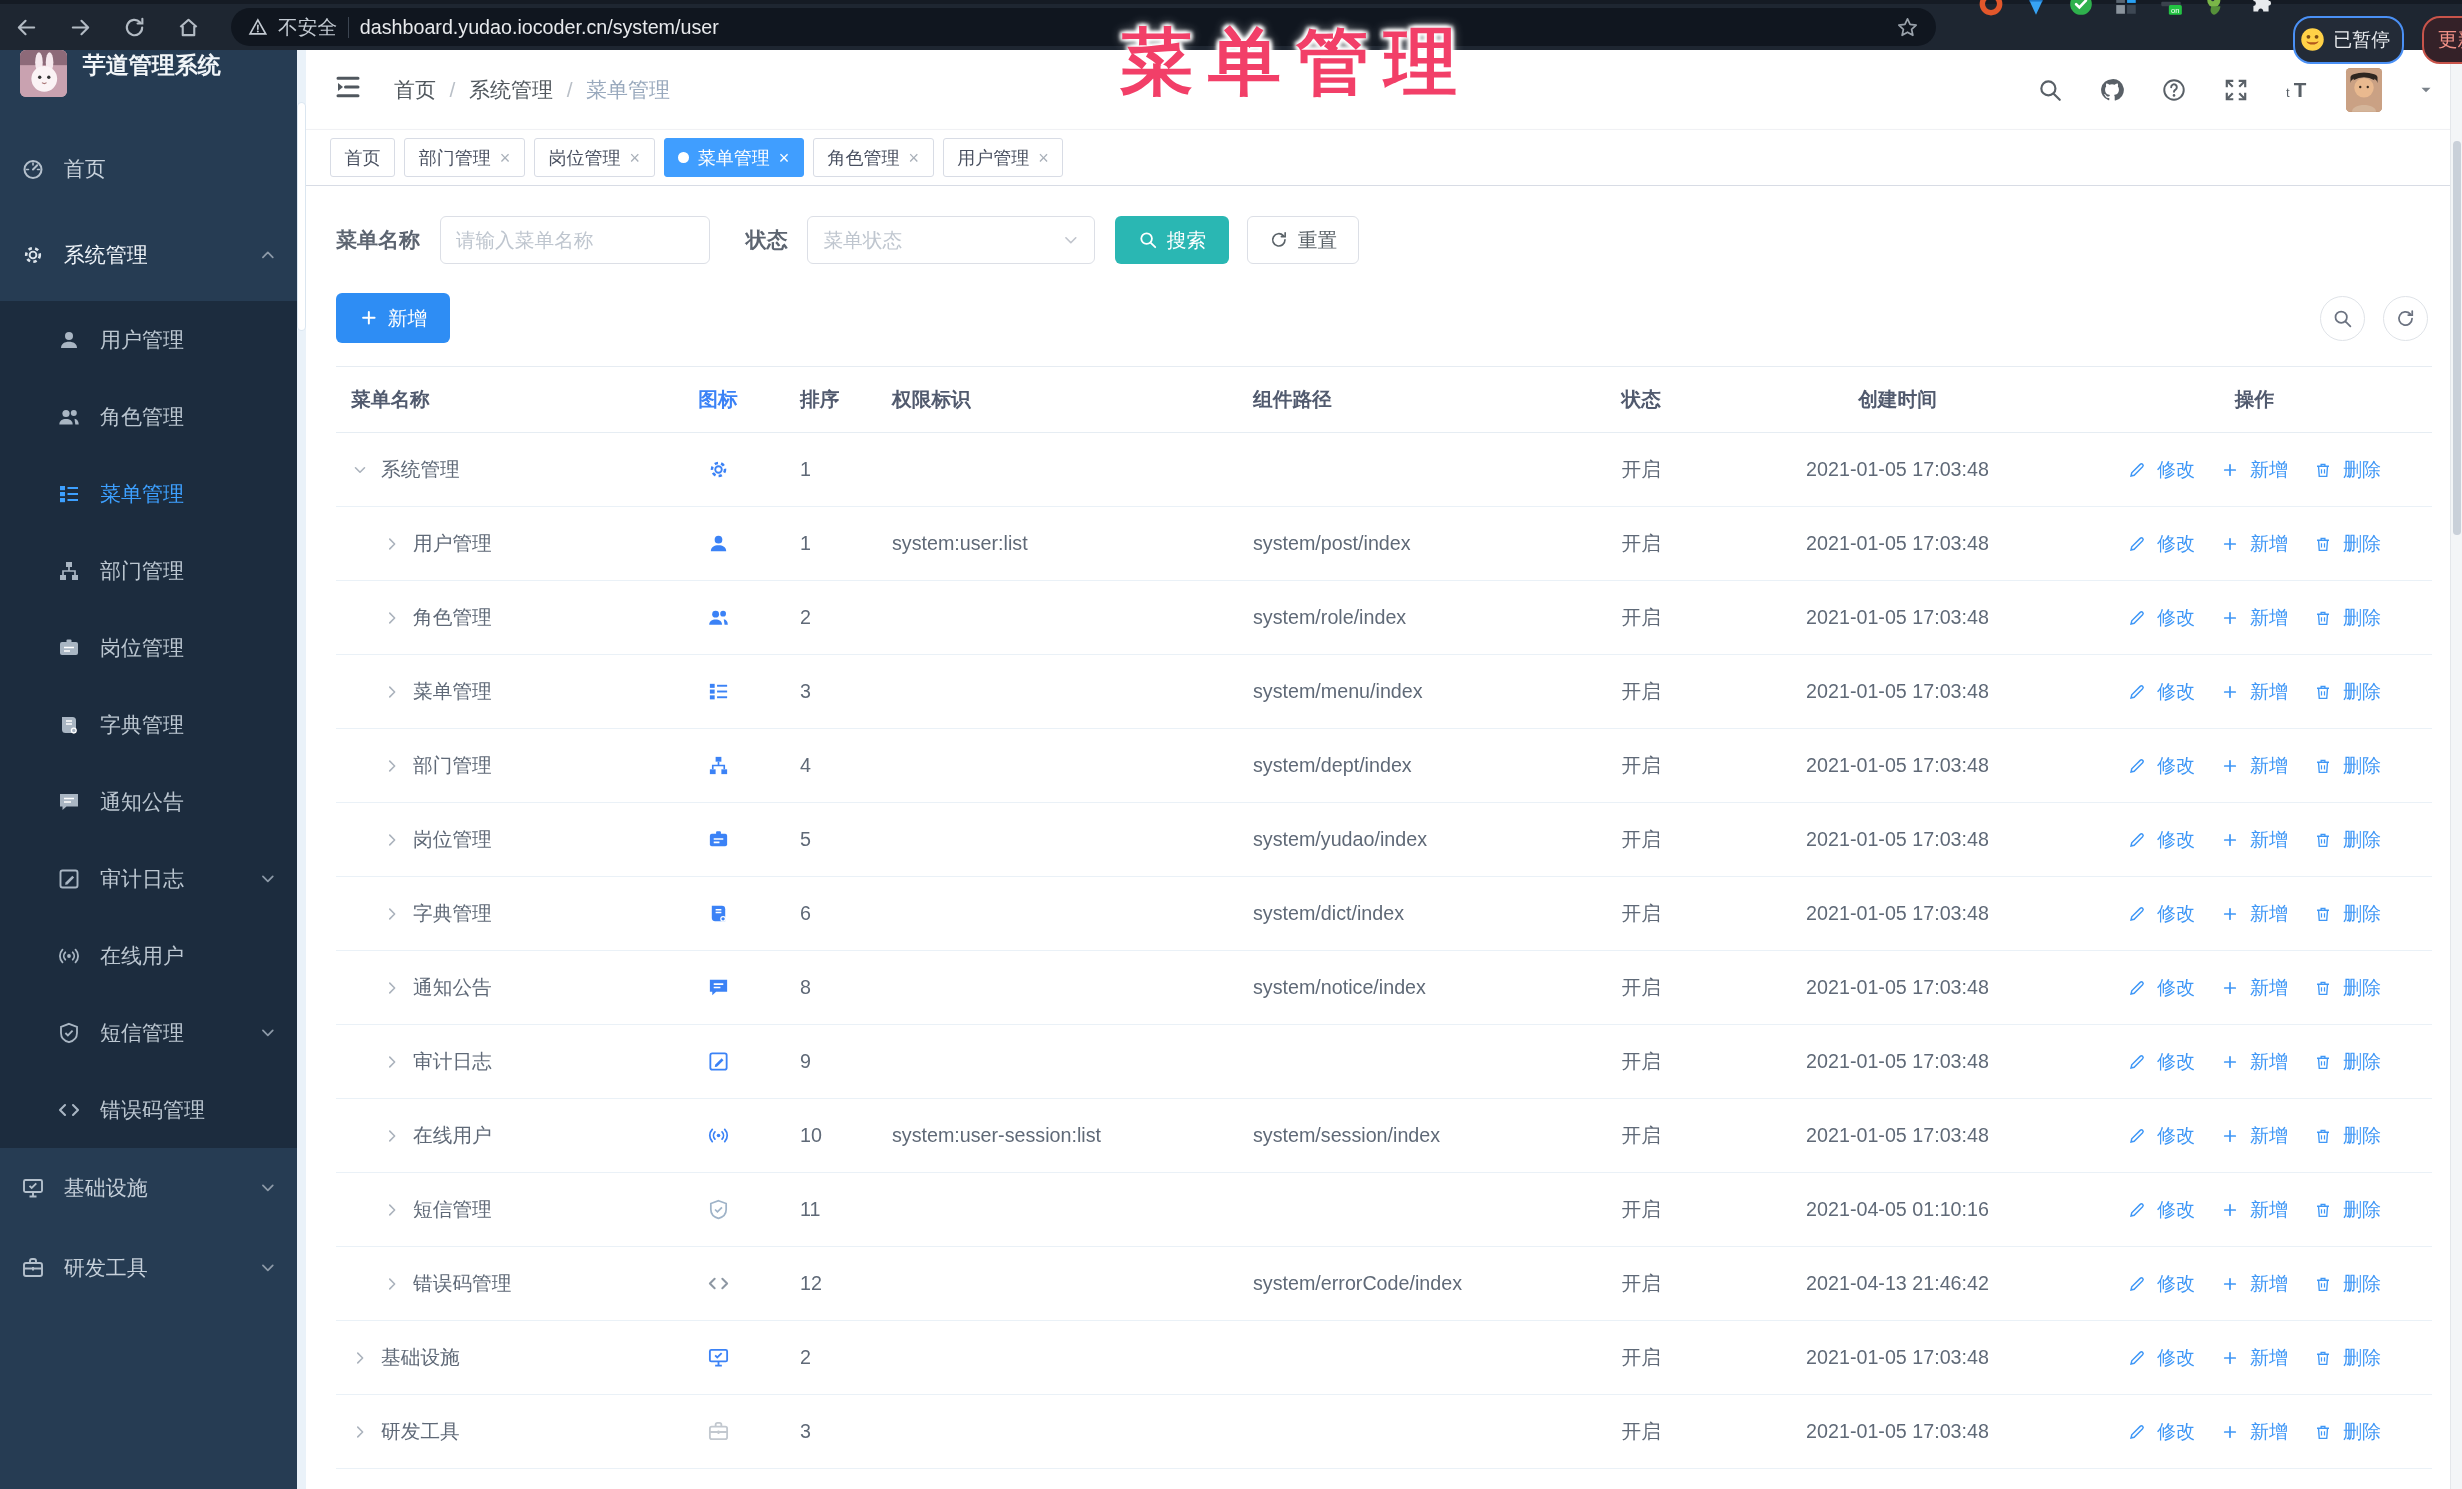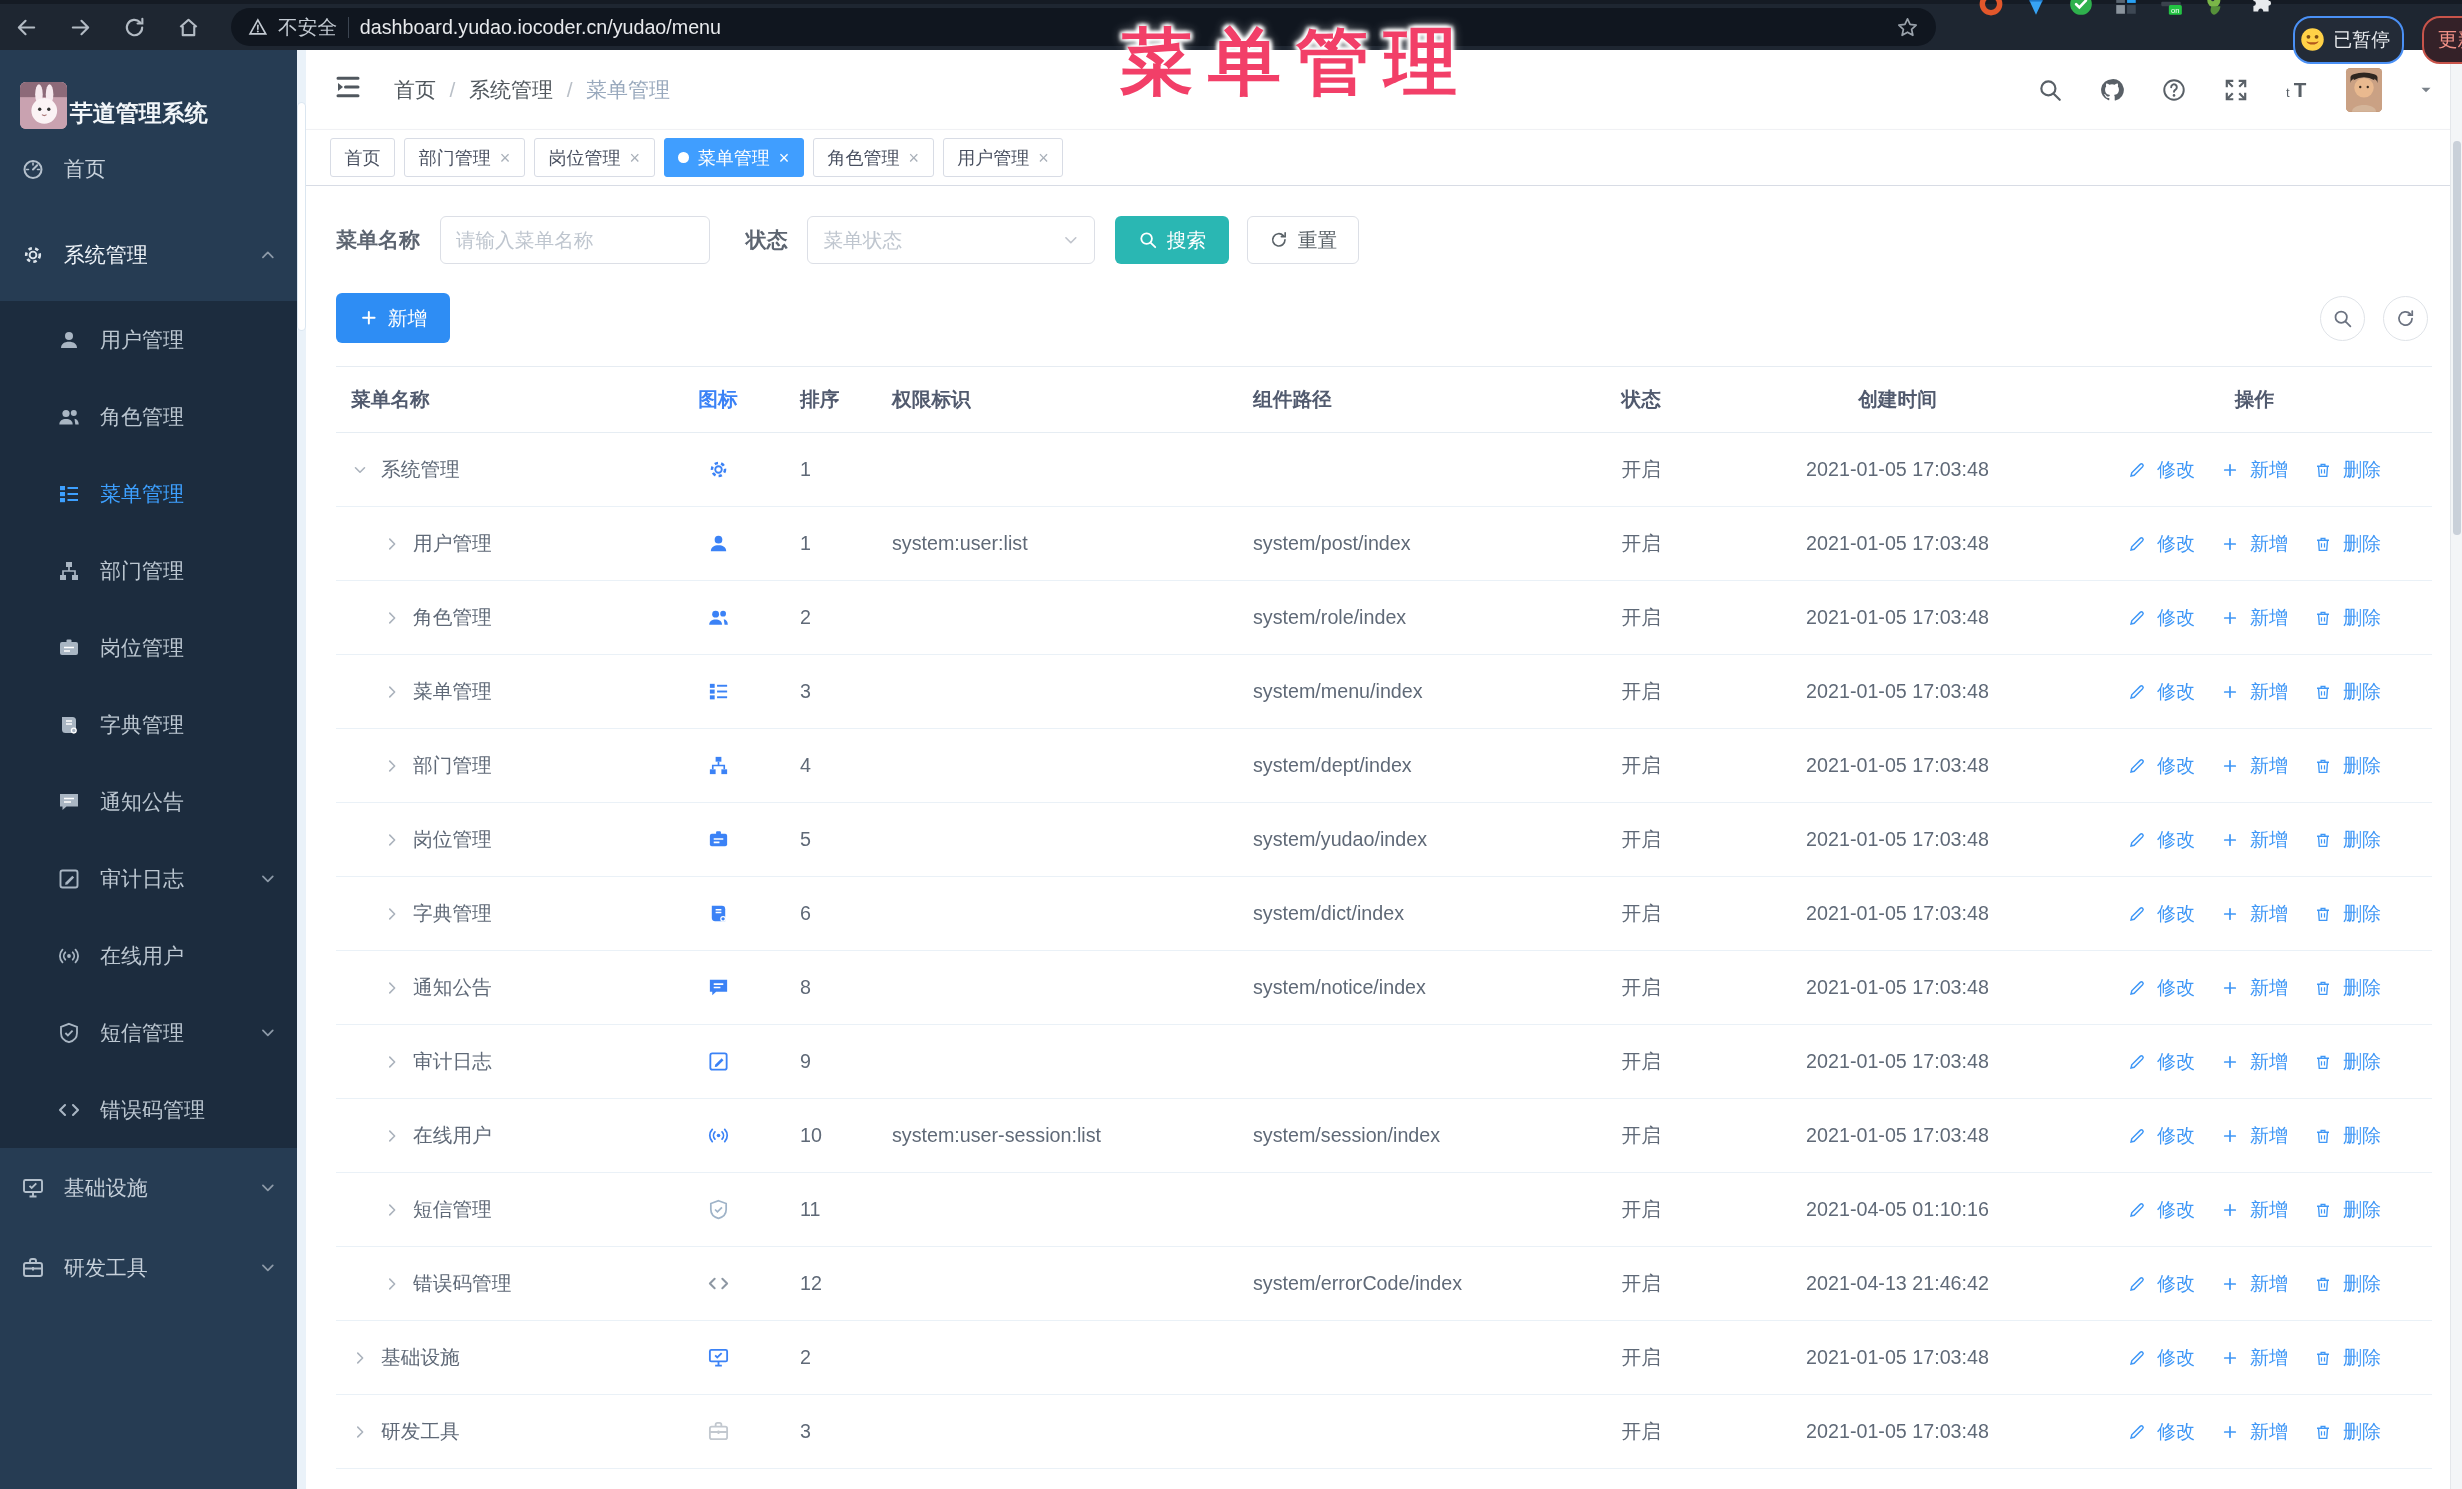--- a/index.html
+++ b/index.html
@@ -36,21 +36,21 @@
     color:#f23f68;letter-spacing:15px;white-space:nowrap;
     text-shadow:-2.3px -2.3px 3.8px rgba(255,255,255,.95),2.3px -2.3px 3.8px rgba(255,255,255,.95),
                 -2.3px 2.3px 3.8px rgba(255,255,255,.95),2.3px 2.3px 3.8px rgba(255,255,255,.95),
                 0 0 12px rgba(255,255,255,.9);}
 
   
   .app{position:absolute;top:50px;left:0;right:0;bottom:0;display:flex;}
   .sidebar{width:297px;flex:none;background:#263c53;display:flex;flex-direction:column;}
   .side-scrollbar{width:9px;flex:none;background:#eaf2f9;position:relative;}
   .side-scrollbar .sthumb{position:absolute;top:53px;left:0.8px;width:7.6px;height:227px;background:#ffffff;border-radius:3.8px;box-shadow:0 0 0 0.8px #d7e3ee;}
-  .logo{height:79px;display:flex;align-items:flex-end;gap:3px;padding:0 19.7px;flex:none;}
+  .logo{height:79px;display:flex;align-items:flex-start;gap:16px;padding:0 19.7px;flex:none;}
   .logo-img{width:47px;height:47px;border-radius:6px;overflow:hidden;flex:none;background:#caa7b4;}
   .logo-img svg{width:47px;height:47px;display:block;}
   .logo-title{color:#f2f6f9;font-size:23px;font-weight:600;white-space:nowrap;}
   .side-menu{flex:1;display:flex;flex-direction:column;}
   .side-item{display:flex;align-items:center;gap:18px;padding:0 19.7px;color:#c6d0da;font-size:21px;cursor:pointer;flex:none;}
   .side-item .ic{width:26px;height:26px;color:#b4c0cc;flex:none;display:flex;align-items:center;justify-content:center;}
   .side-item .ic svg{width:24px;height:24px;}
   .side-item .lbl{flex:1;white-space:nowrap;}
   .side-item .chev{width:19.7px;height:19.7px;color:#8d9aa8;flex:none;}
   .side-item .chev svg{width:19.7px;height:19.7px;}
@@ -167,21 +167,21 @@
       </span>
 
     <div class="omnibox">
       <span class="omni-warn"><svg viewBox="0 0 24 24">
             <path d="M12 3.5L2.5 20.5h19z" fill="none" stroke="currentColor" stroke-width="2"></path>
             <path d="M12 10v5" stroke="currentColor" stroke-width="2" stroke-linecap="round"></path>
             <circle cx="12" cy="17.8" r="1.2" fill="currentColor"></circle>
           </svg></span>
       <span>不安全</span>
       <span class="omni-sep"></span>
-      <span class="omni-url">dashboard.yudao.iocoder.cn/yudao/menu</span>
+      <span class="omni-url">dashboard.yudao.iocoder.cn/system/user</span>
       <span class="omni-star"><svg viewBox="0 0 24 24">
             <path d="M12 3l2.7 5.8 6.3.8-4.7 4.3 1.3 6.2-5.6-3.2-5.6 3.2 1.3-6.2L3 9.6l6.3-.8z" fill="none" stroke="currentColor" stroke-width="1.8" stroke-linejoin="round"></path>
           </svg></span>
     </div>
 
     <div class="ext-zone">
       <span class="ext">
           <svg viewBox="0 0 24 24">
             <circle cx="12" cy="12" r="8" fill="none" stroke="#e2572b" stroke-width="5"></circle>
           </svg>

